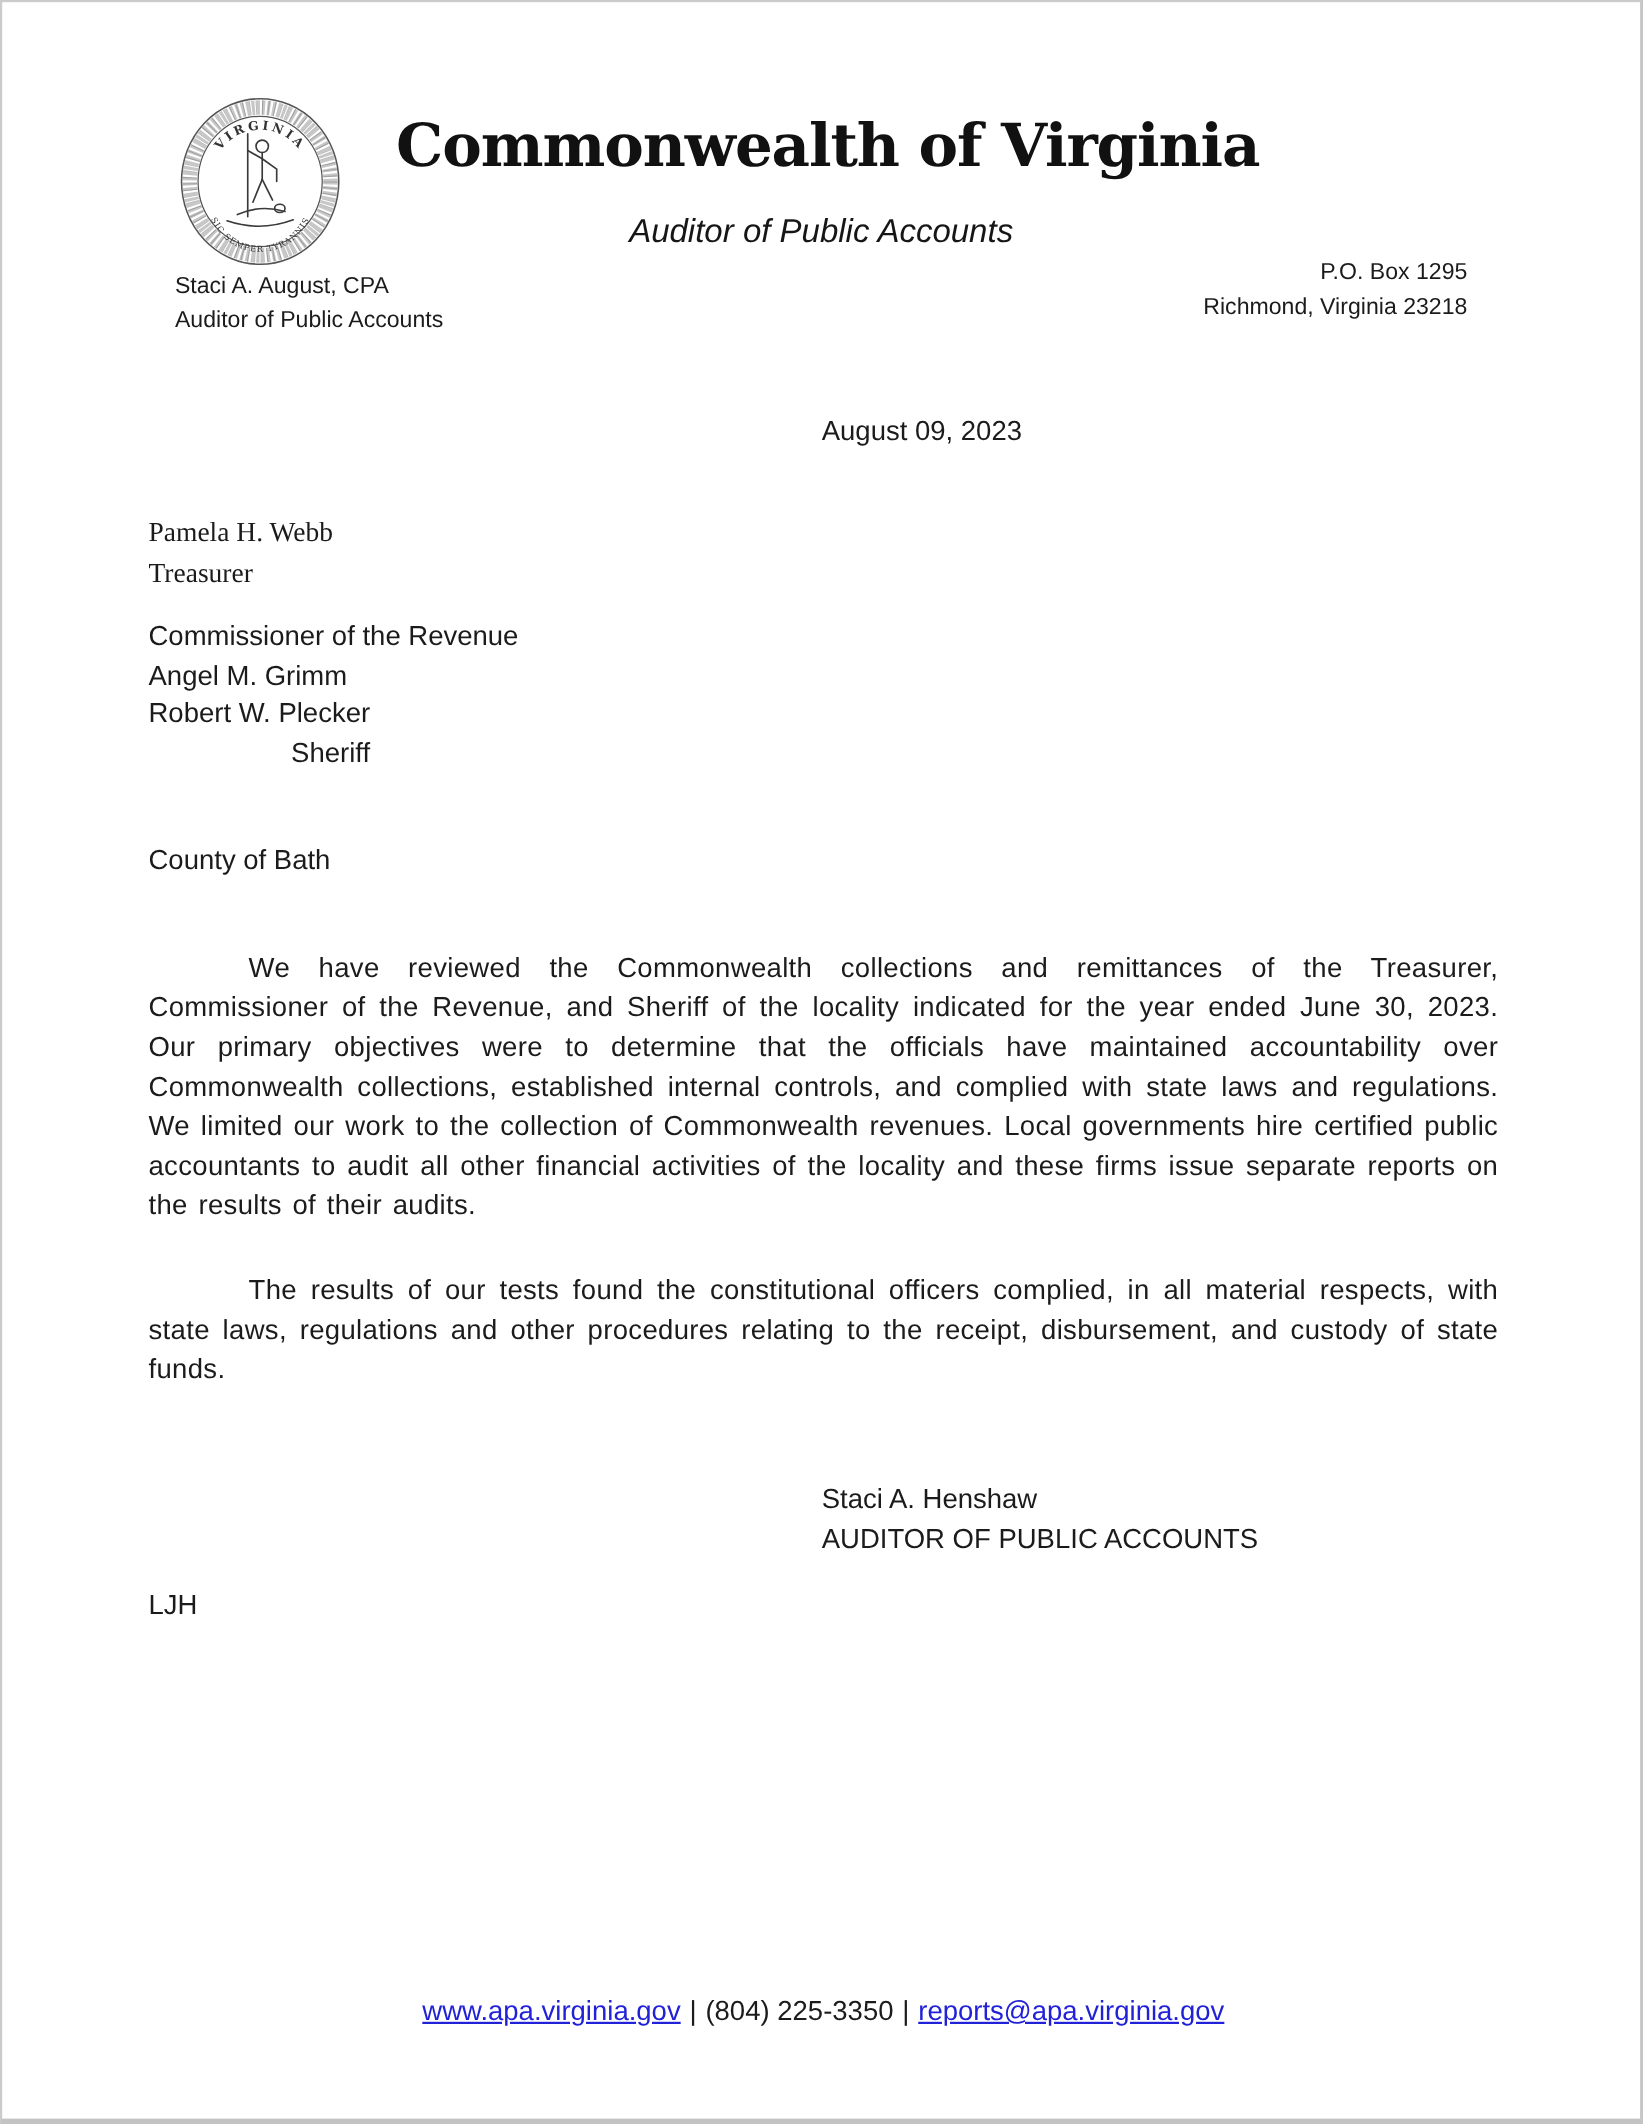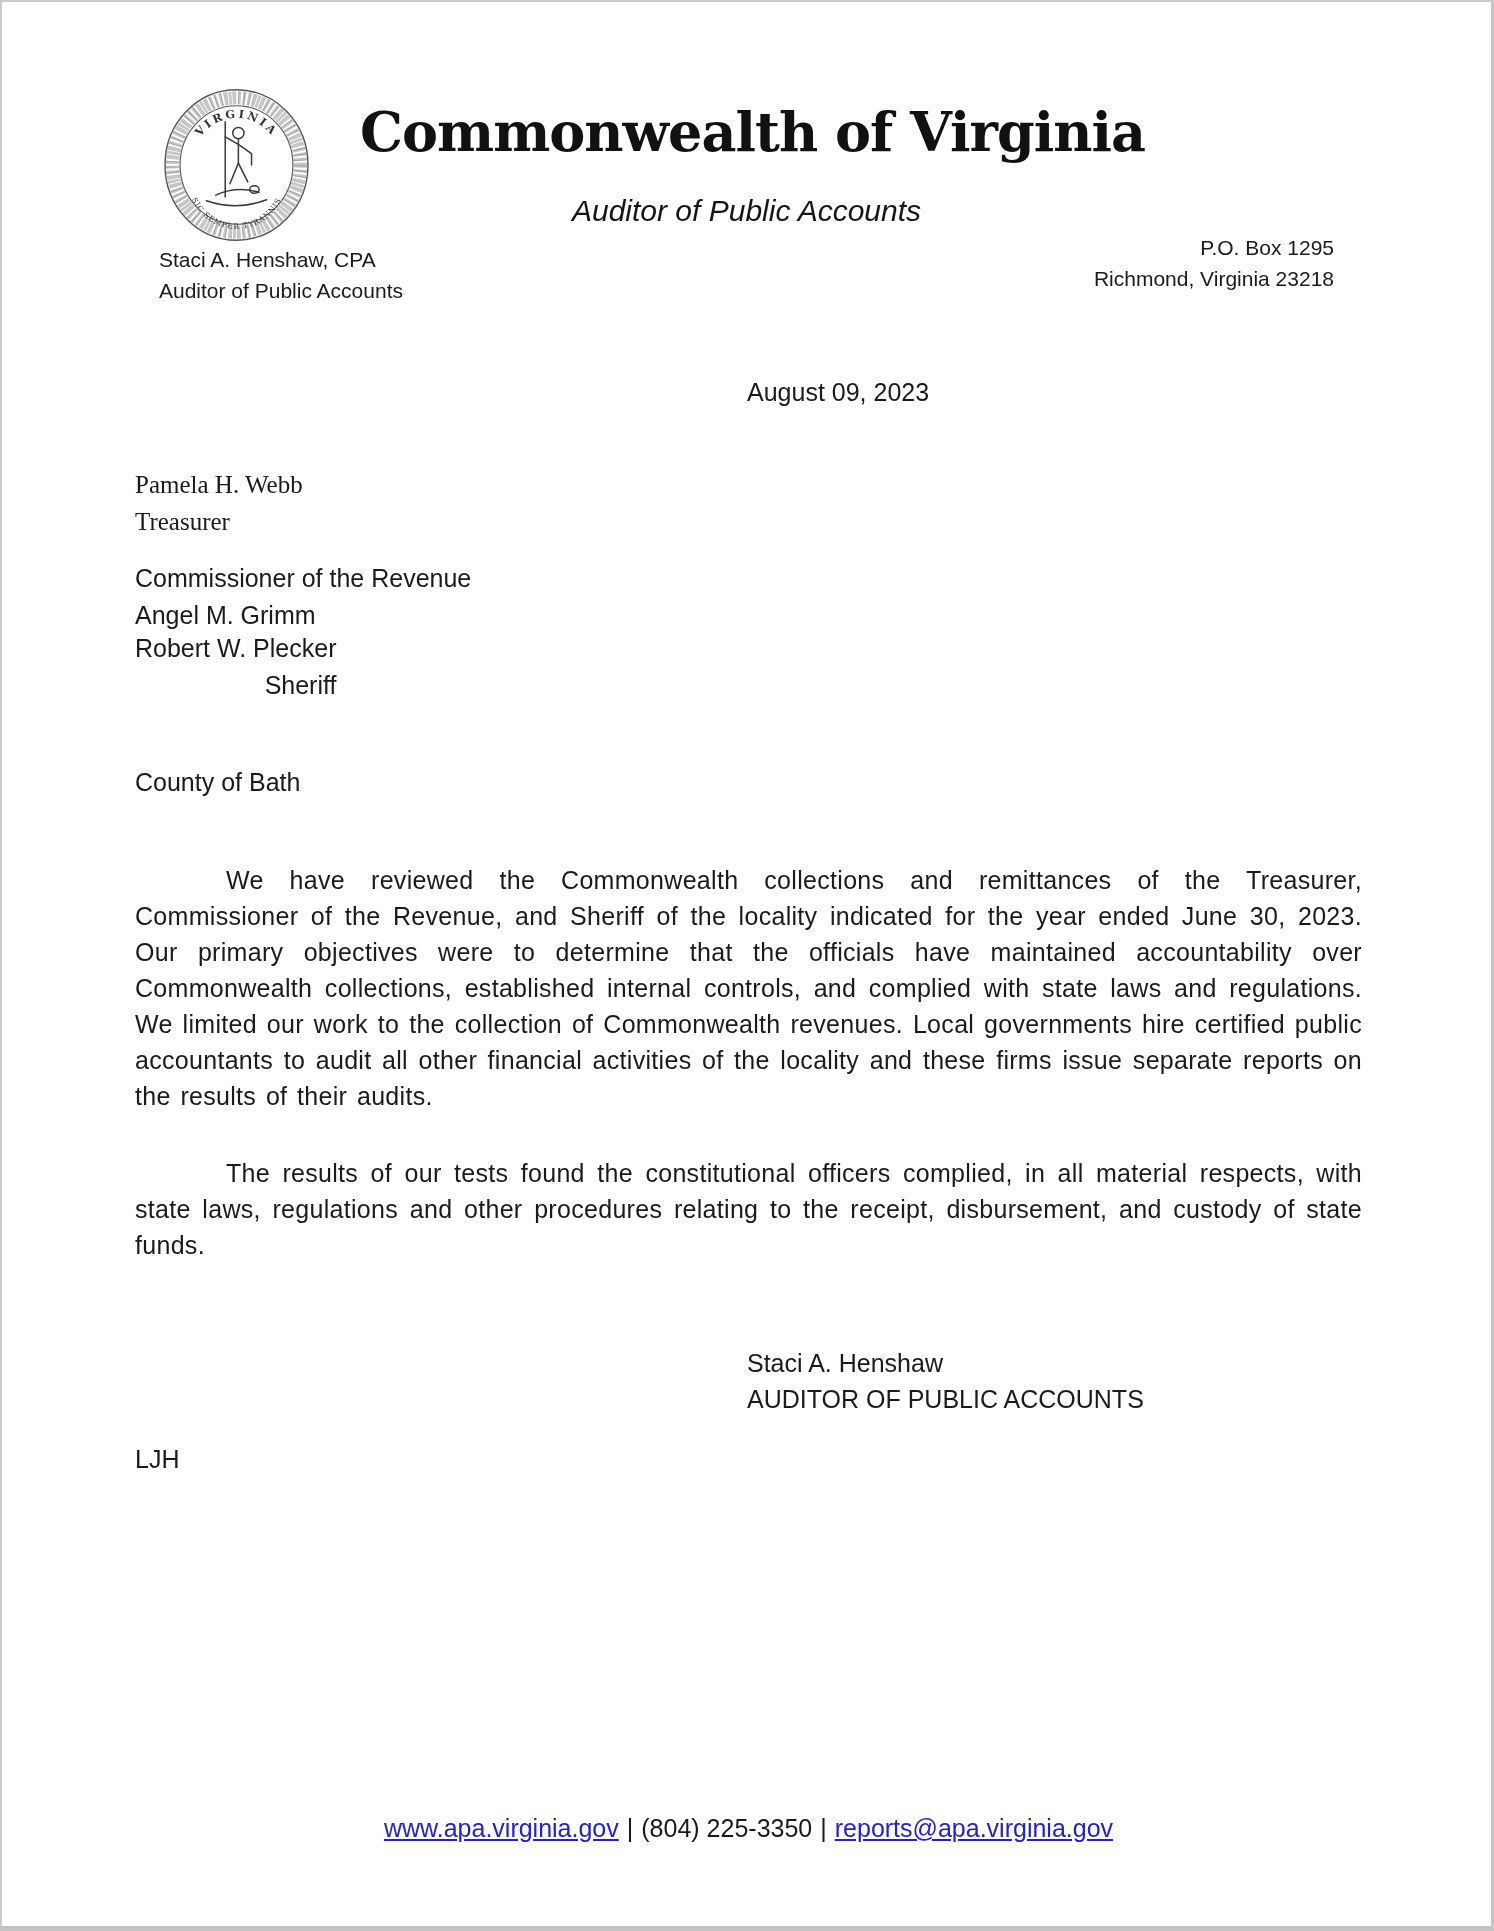--- a/index.html
+++ b/index.html
@@ -91,21 +91,21 @@
       <ellipse cx="99" cy="110" rx="5" ry="4"></ellipse>
       <path d="M58 116 Q80 106 104 113"></path>
       <path d="M48 122 Q80 133 112 121"></path>
     </g>
   </svg>
 
   <div class="abs org-title">Commonwealth of Virginia</div>
   <div class="abs org-subtitle">Auditor of Public Accounts</div>
 
   <div class="abs hdr-left">
-    <div>Staci A. Henshaw, CPA</div>
+    <div>Staci A. August, CPA</div>
     <div>Auditor of Public Accounts</div>
   </div>
 
   <div class="abs hdr-right">
     <div>P.O. Box 1295</div>
     <div>Richmond, Virginia 23218</div>
   </div>
 
   <div class="abs date-line">August 09, 2023</div>
 

